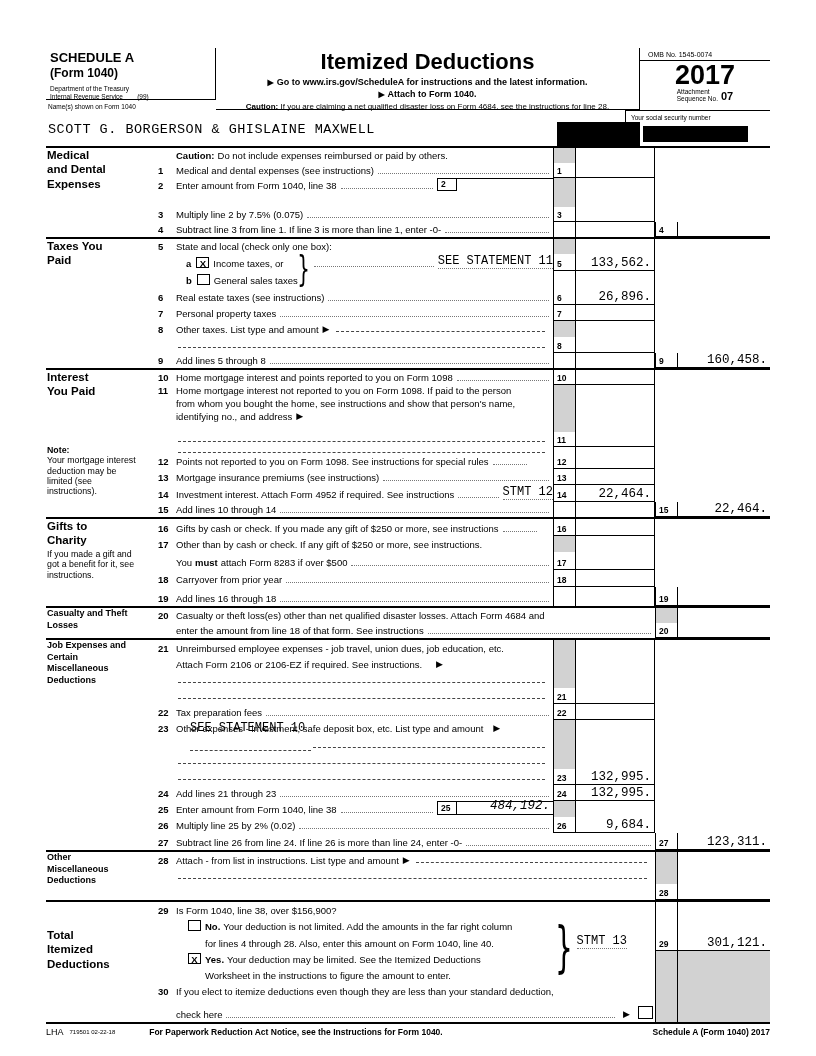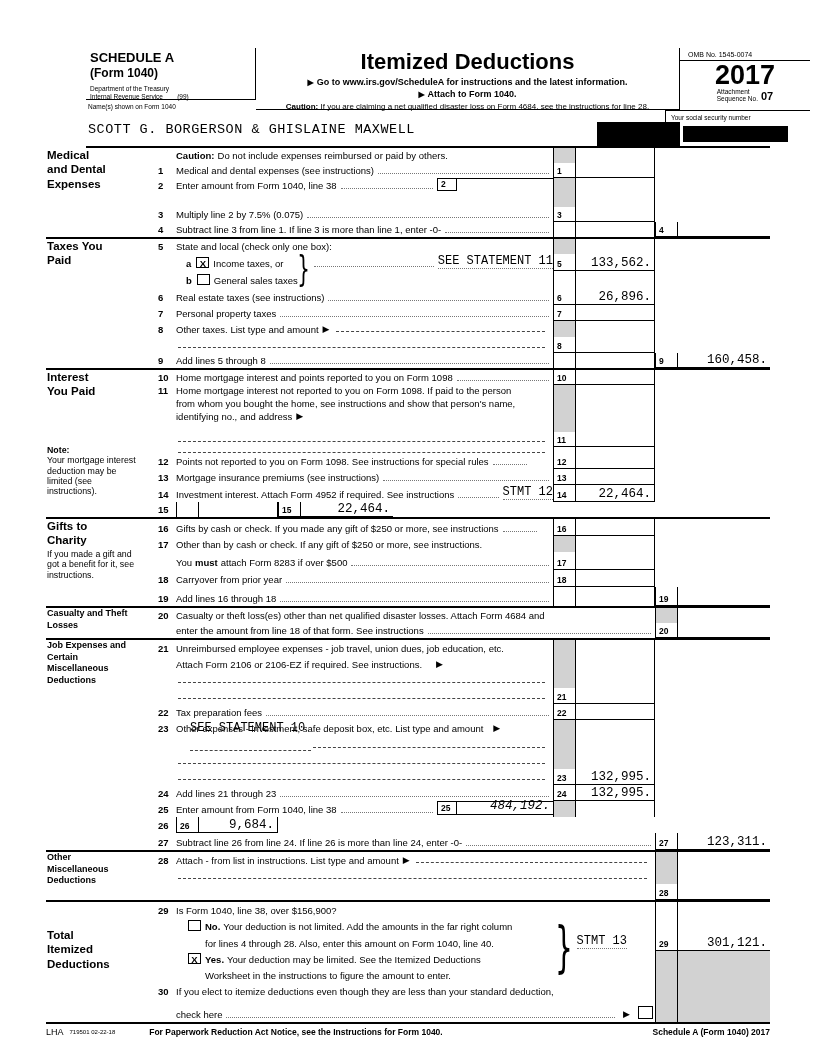--- a/index.html
+++ b/index.html
@@ -1,20 +1,20 @@
 <!DOCTYPE html>
 <html><head>
 <meta charset="utf-8">
 <style>
   html,body{margin:0;padding:0;background:#fff;}
   body{width:816px;height:1056px;position:relative;font-family:"Liberation Sans",sans-serif;color:#000;font-size:9.5px;}
   .form{position:absolute;left:46px;top:48px;width:724px;}
   .b{font-weight:bold;}
   
-  .hdr{position:relative;height:100px;border-bottom:2.5px solid #000;box-sizing:border-box;margin-left:40px;}
+  .hdr{position:relative;height:100px;border-bottom:2.5px solid #000;box-sizing:border-box;}
   .hdr-left{position:absolute;left:0;top:0;width:170px;height:52px;border-right:1.5px solid #000;border-bottom:1px solid #000;box-sizing:border-box;padding:2px 4px 0 4px;}
   .sched{font-size:13px;font-weight:bold;}
   .f1040{font-size:12px;font-weight:bold;margin-top:1px;}
   .dept{display:flex;align-items:flex-end;margin-top:5px;font-size:6.5px;line-height:1.2;}
   .dept .n99{margin-left:8px;}
   .hdr-center{position:absolute;left:170px;top:0;width:424px;height:62px;border-right:1.5px solid #000;border-bottom:1px solid #000;box-sizing:border-box;text-align:center;}
   .title{font-size:22px;font-weight:bold;margin-top:1px;}
   .hline{font-size:9px;font-weight:bold;margin-top:2px;}
   .hcaution{font-size:8px;margin-top:3px;}
   .arr2::before{content:"\25B6";font-size:8px;margin-right:3px;}
@@ -398,20 +398,24 @@
           </span>
         <span class="n1 vl vr bb">14</span>
           <span class="a1 vr bb">
             <span class="amt">22,464.</span>
           </span>
           <span class="n2"></span>
           <span class="a2"></span>
       </div>
       <div class="row" style="height:15px">
         <span class="gut">15</span>
+        <span class="bt">
+            <span>Add lines 10 through 14</span>
+            <span class="lead"></span>
+          </span>
         <span class="n1 vl vr"></span>
           <span class="a1 vr"></span>
           <span class="n2 vl vr bb">15</span>
           <span class="a2 bb">
             <span class="amt">22,464.</span>
           </span>
       </div>
     </div>
   </div>
 
@@ -633,20 +637,24 @@
               <span class="amt">484,192.</span>
             </span>
           </span>
         <span class="n1 vl vr gray"></span>
           <span class="a1 vr"></span>
           <span class="n2"></span>
           <span class="a2"></span>
       </div>
       <div class="row">
         <span class="gut">26</span>
+        <span class="bt">
+            <span>Multiply line 25 by 2% (0.02)</span>
+            <span class="lead"></span>
+          </span>
         <span class="n1 vl vr bb">26</span>
           <span class="a1 vr bb">
             <span class="amt">9,684.</span>
           </span>
           <span class="n2"></span>
           <span class="a2"></span>
       </div>
       <div class="row" style="height:17px">
         <span class="gut">27</span>
         <span class="bt">

